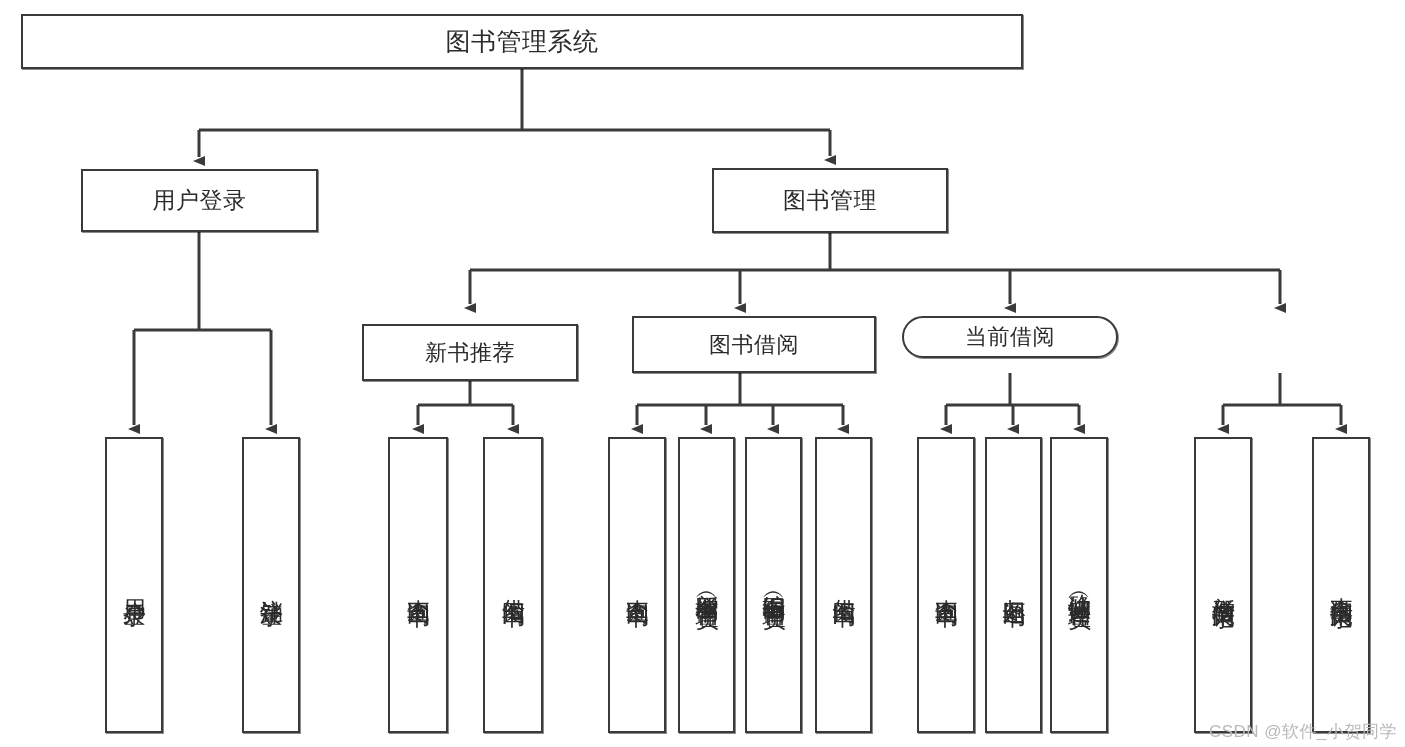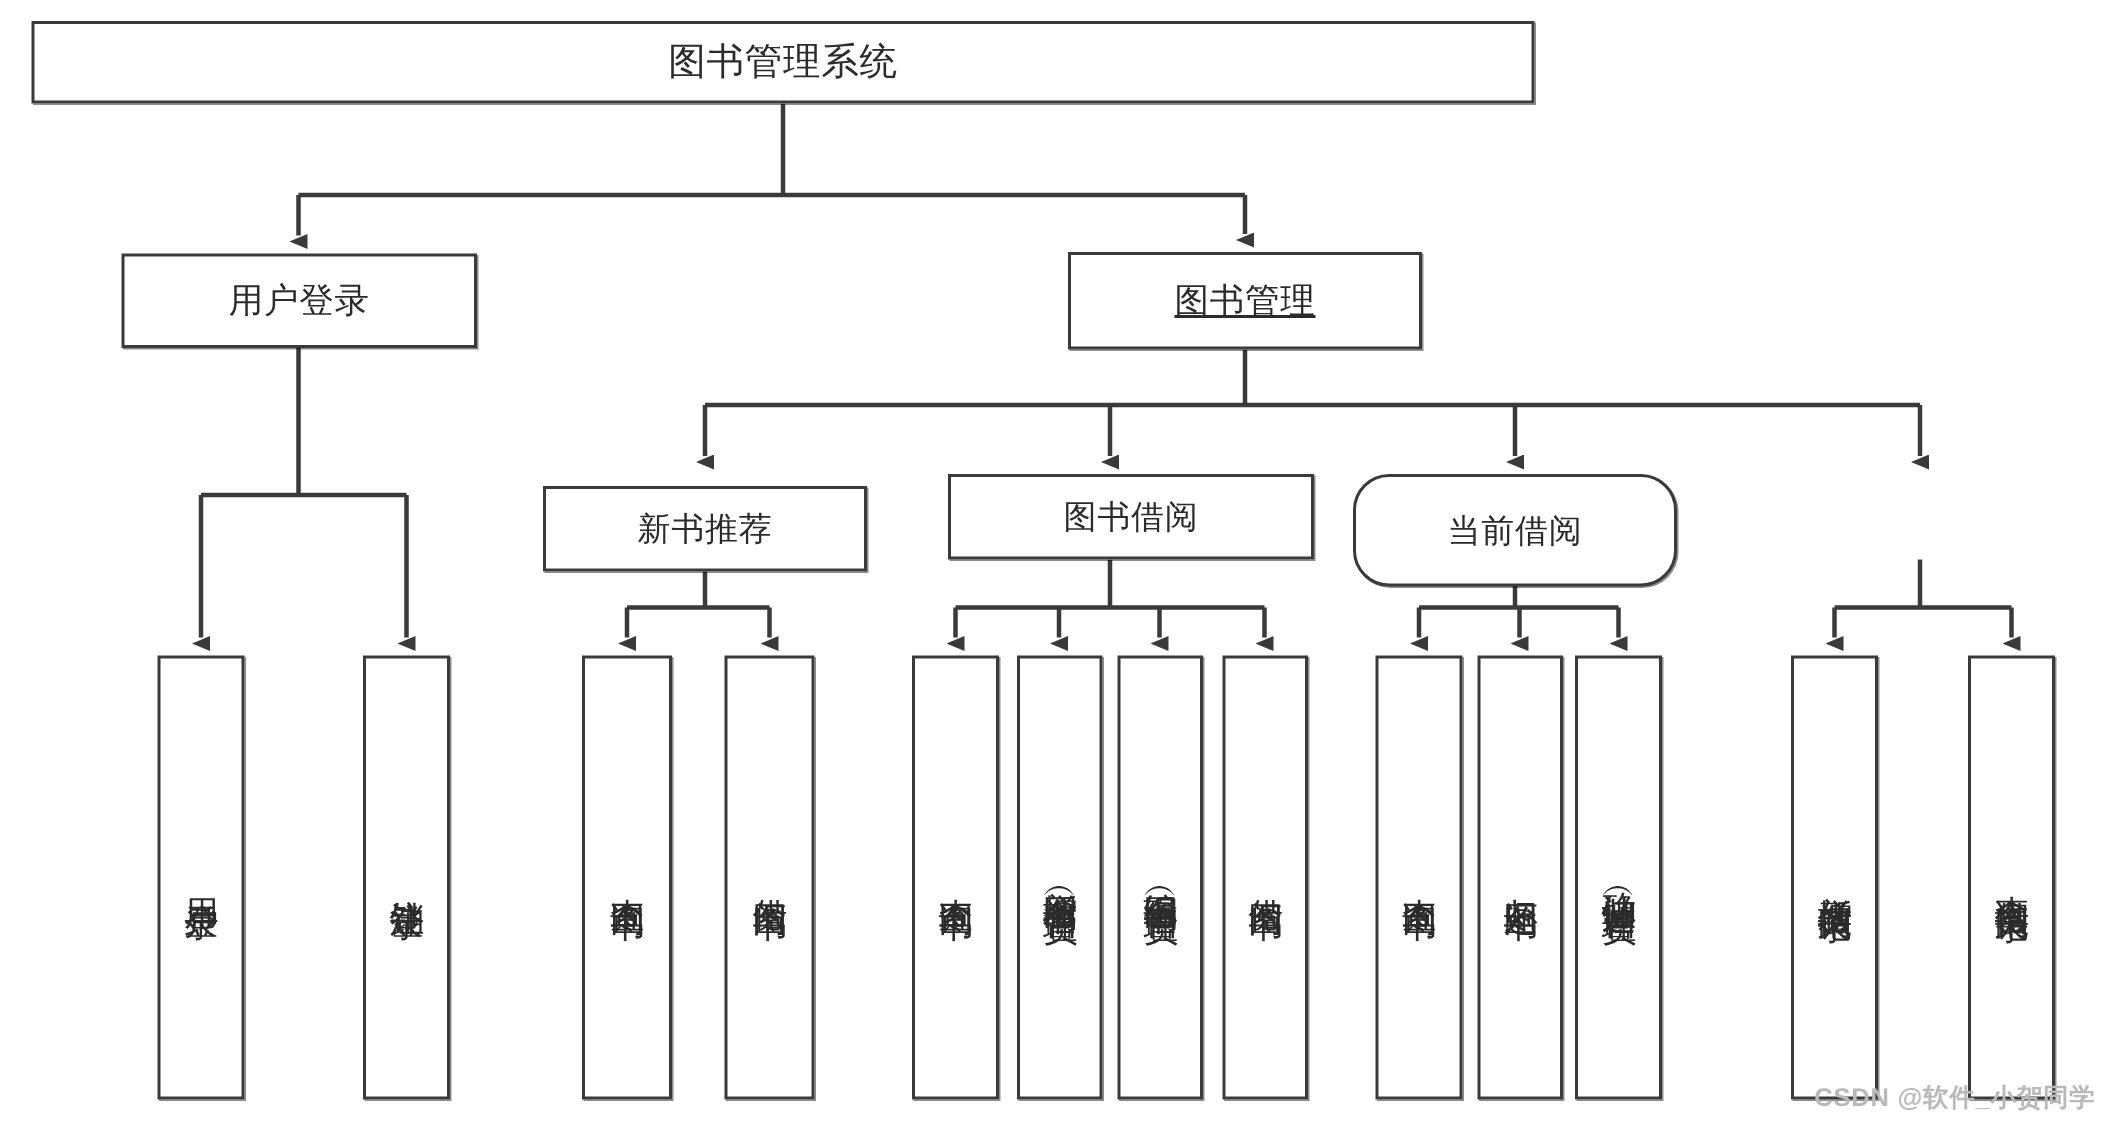--- a/index.html
+++ b/index.html
@@ -42,21 +42,20 @@
     letter-spacing:2px;
     text-align:center;
     white-space:nowrap;
   }
 
   .watermark{
     position:absolute;right:8px;bottom:4px;
     font-size:17px;color:#b9b9b9;
     white-space:nowrap;
     letter-spacing:0.5px;
-    font-weight:bold;
   }
 </style>
 </head>
 <body>
 
 <div id="canvas">
 
   <svg class="lines" viewBox="0 0 1405 747" xmlns="http://www.w3.org/2000/svg">
     <defs>
       <marker id="arrow" markerWidth="10" markerHeight="12" refX="1" refY="6" orient="auto" markerUnits="userSpaceOnUse">
@@ -107,31 +106,31 @@
     </g>
   </svg>
 
   <div class="node n-title" style="left: 21px; top: 14px; width: 1002px; height: 55px;">
     <span class="lbl">图书管理系统</span>
   </div>
 
   <div class="node n-l2" style="left: 81px; top: 169px; width: 237px; height: 63px;">
     <span class="lbl">用户登录</span>
   </div>
-  <div class="node n-l2" style="left: 712px; top: 168px; width: 236px; height: 65px; text-decoration: underline;">
+  <div class="node n-l2" style="left: 712px; top: 168px; width: 236px; height: 65px;">
     <span class="lbl">图书管理</span>
   </div>
 
   <div class="node n-l3" style="left: 362px; top: 324px; width: 216px; height: 57px;">
     <span class="lbl">新书推荐</span>
   </div>
   <div class="node n-l3" style="left: 632px; top: 316px; width: 244px; height: 57px;">
     <span class="lbl">图书借阅</span>
   </div>
-  <div class="node n-l3" style="left: 902px; top: 316px; width: 216px; height: 75px; border-radius: 24px;">
+  <div class="node n-l3" style="left: 902px; top: 316px; width: 216px; height: 42px; border-radius: 24px;">
     <span class="lbl">当前借阅</span>
   </div>
 
   <div class="leaf" style="left: 105px; top: 437px; width: 58px; height: 296px;">
     <span class="vlbl">用户登录</span>
   </div>
   <div class="leaf" style="left: 242px; top: 437px; width: 58px; height: 296px;">
     <span class="vlbl">注销登录</span>
   </div>
   <div class="leaf" style="left: 388px; top: 437px; width: 60px; height: 296px;">

